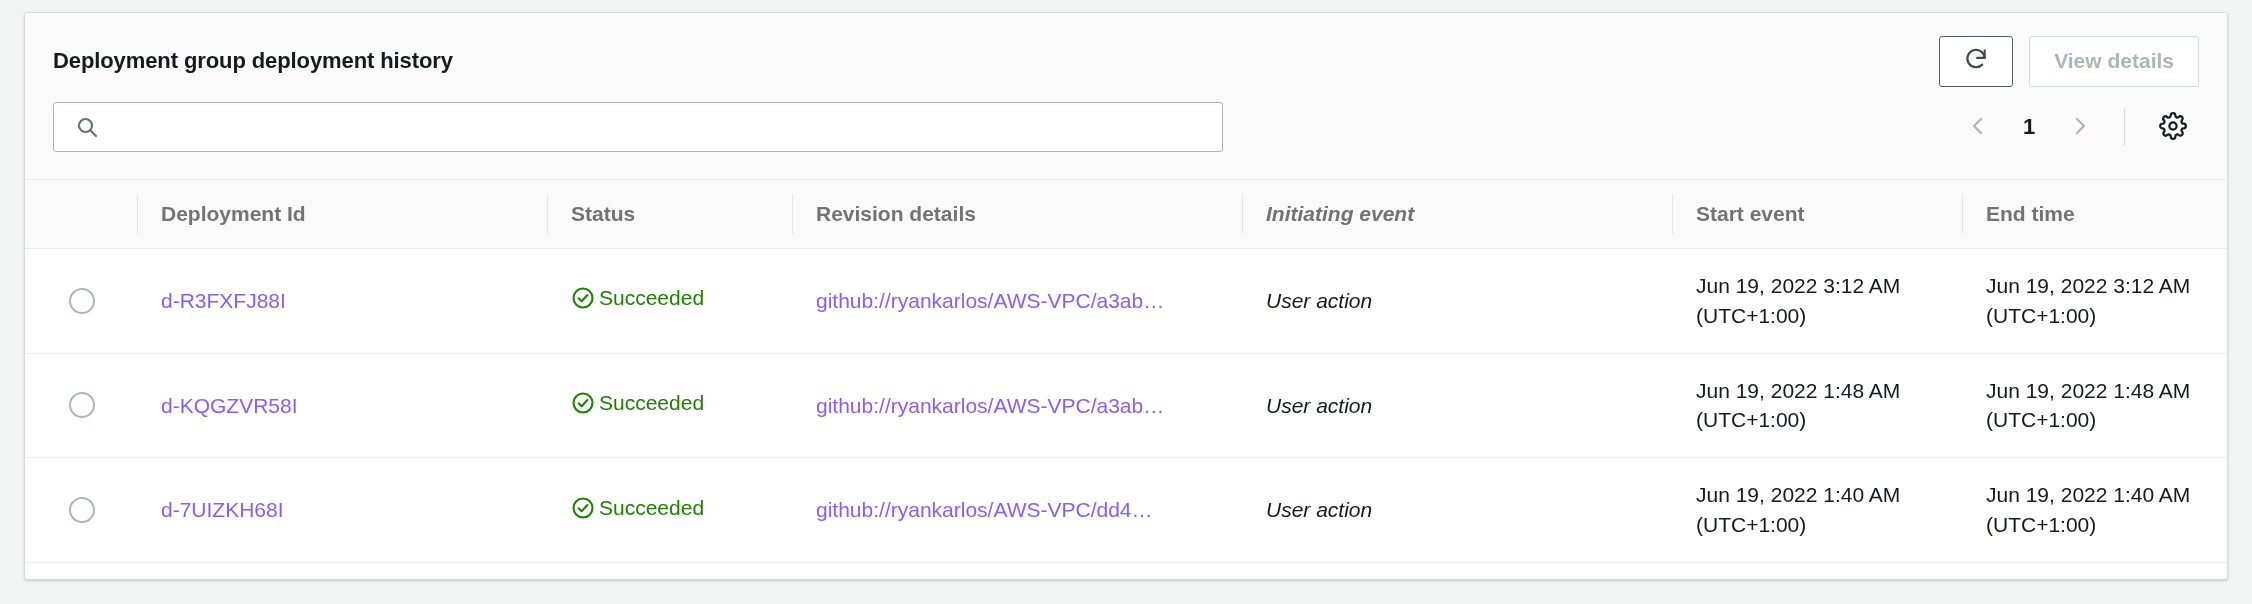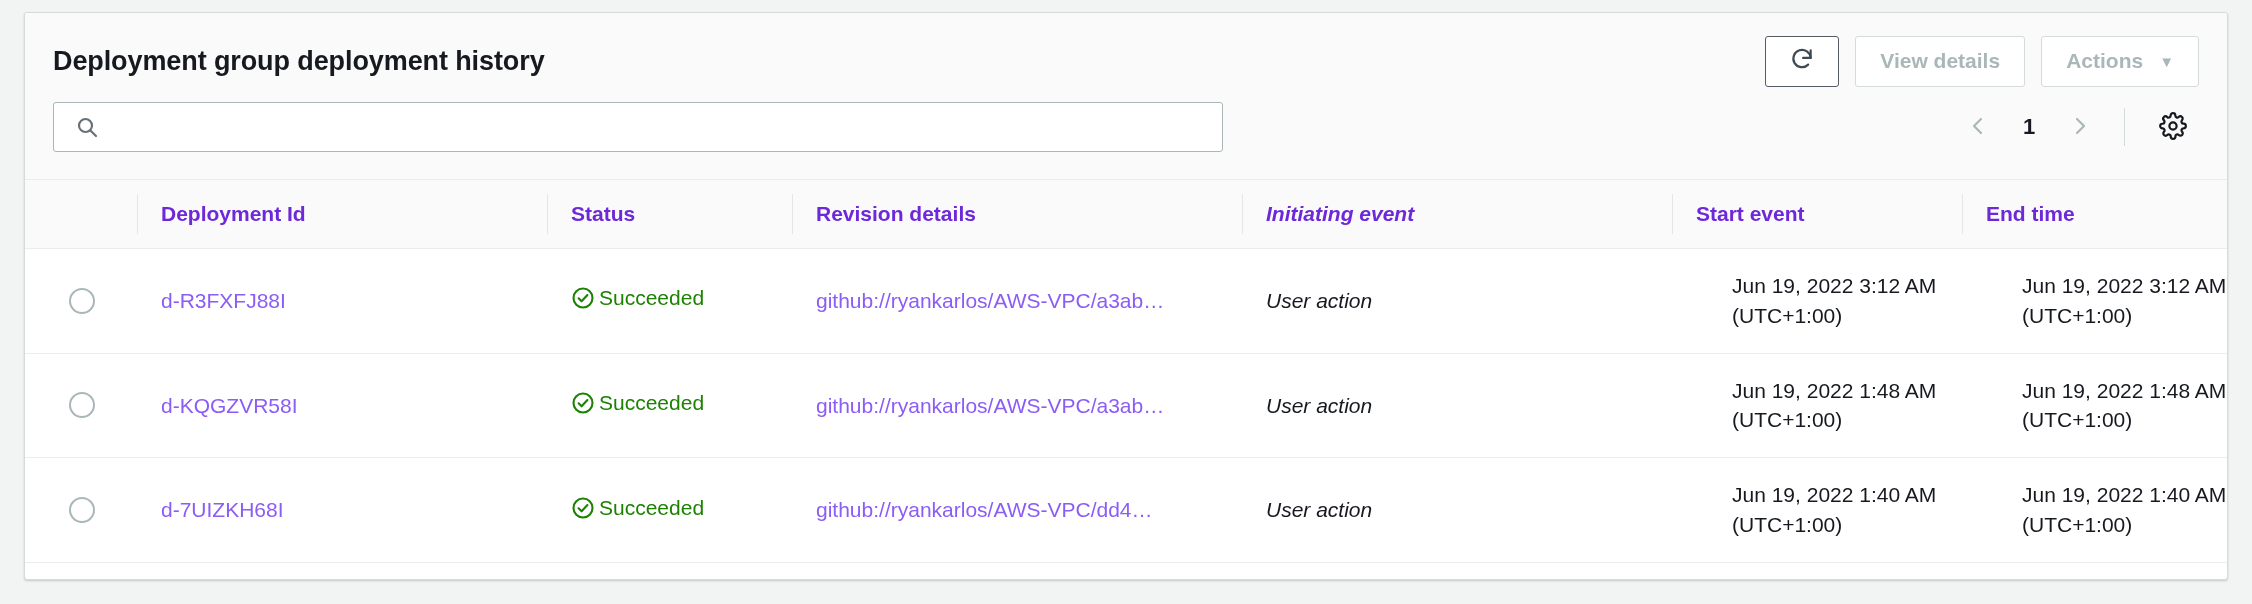--- a/index.html
+++ b/index.html
@@ -35,21 +35,21 @@
   }
 
   .header-row {
     display: flex;
     align-items: center;
     justify-content: space-between;
     height: 52px;
   }
 
   .panel-title {
-    font-size: 27px;
+    font-size: 22px;
     font-weight: bold;
     color: #16191f;
     letter-spacing: -0.1px;
   }
 
   .header-actions {
     display: flex;
     align-items: center;
     gap: 16px;
   }
@@ -177,21 +177,21 @@
     border-collapse: collapse;
     table-layout: fixed;
   }
 
   thead tr { background: #fafafa; }
 
   thead th {
     text-align: left;
     font-size: 21px;
     font-weight: bold;
-    color: #6d28d9;
+    color: #737373;
     padding: 22px 0 22px 0;
     border-top: 1px solid #eaeded;
     border-bottom: 1px solid #eaeded;
     vertical-align: middle;
     position: relative;
   }
 
   thead th.divider::before {
     content: "";
     position: absolute;
@@ -246,21 +246,21 @@
     display: inline-flex;
     align-items: center;
     gap: 4px;
     white-space: nowrap;
   }
   .status.succeeded { color: #1d8102; }
 
   .status svg { flex: none; display: block; }
 
   .time-cell { white-space: normal; }
-  .time-line { display: block; margin-left: 36px; }
+  .time-line { display: block; }
 </style>
 </head>
 <body>
 
 <div id="root">
   <div class="panel">
 
     <div class="panel-header">
 
       <div class="header-row">
@@ -272,24 +272,20 @@
             <span>
               <svg width="26" height="26" viewBox="0 0 24 24" fill="none" stroke="#3e4a52" stroke-width="2" stroke-linecap="round" stroke-linejoin="round">
                 <path d="M20 11a8 8 0 1 0-2.3 6.2"></path>
                 <polyline points="20 4 20 11 13 11"></polyline>
               </svg>
             </span>
           </button>
 
           <button class="btn disabled">View details</button>
 
-          <button class="btn disabled">
-            <span>Actions</span>
-            <span class="caret">▼</span>
-          </button>
 
 
         </div>
       </div>
 
       <div class="filter-row">
 
         <div class="search-wrap">
           <span class="search-icon">
             <svg width="24" height="24" viewBox="0 0 24 24" fill="none" stroke="#687078" stroke-width="2.2" stroke-linecap="round">

